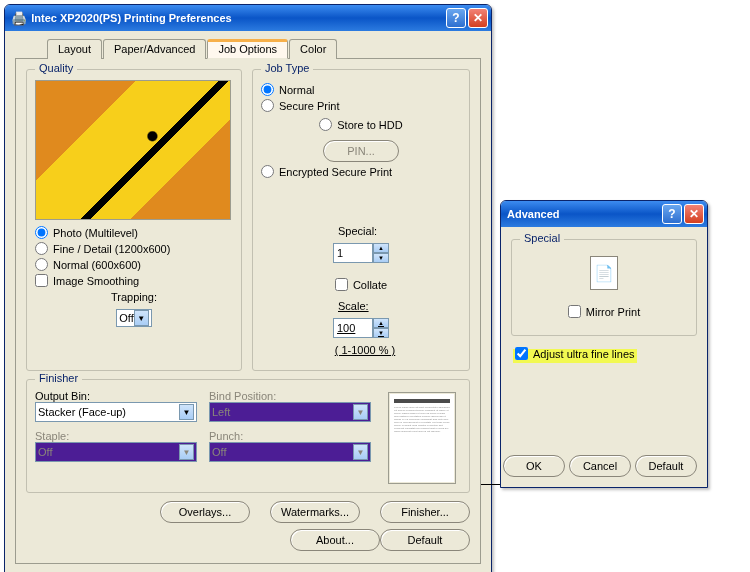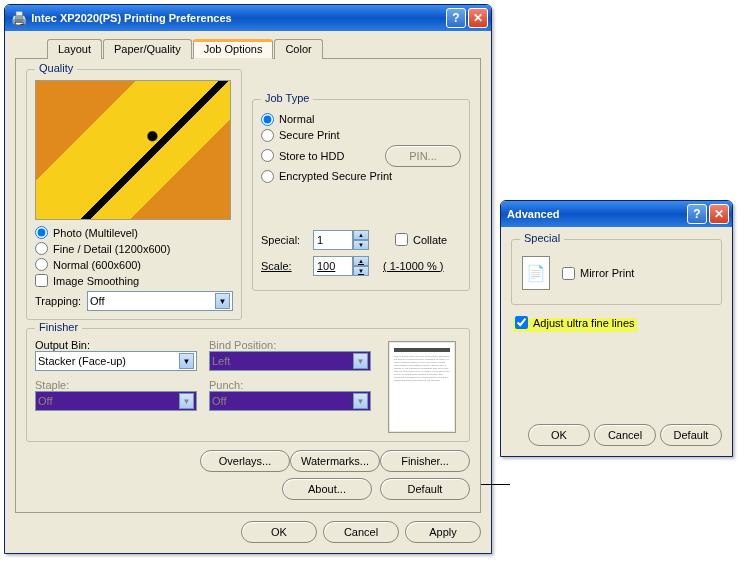--- a/index.html
+++ b/index.html
@@ -17,21 +17,21 @@
   
   .tabs { display: flex; margin-bottom: -1px; position: relative; z-index: 2; padding-left: 32px; }
   .tab { padding: 3px 10px 3px 10px; border: 1px solid #9c9c8f; border-bottom: none; background: #ece9d8; border-radius: 3px 3px 0 0; margin-right: 1px; cursor: pointer; }
   .tab.active { background: #fff8ee; border-bottom: 1px solid #ece9d8; border-top: 3px solid #f7b04a; padding-top: 1px; font-weight: normal; position: relative; top: 0; }
   .tabpanel { border: 1px solid #9c9c8f; background: #ece9d8; padding: 10px 10px 12px 10px; position: relative; z-index: 1; }
 
   
   .group { border: 1px solid #c2c0b1; border-radius: 3px; padding: 10px 8px 8px 8px; position: relative; margin-bottom: 8px; }
   .group > .legend { position: absolute; top: -8px; left: 8px; background: #ece9d8; padding: 0 4px; color: #0a246a; }
 
-  .row { display: flex; align-items: center; gap: 6px; }
+  .row { display: flex; align-items: center; gap: 6px; flex-direction: column; }
 
   .img-preview { width: 196px; height: 140px; border: 1px solid #9c9c8f; background:
     radial-gradient(circle at 30% 60%, #f7cf1b 0 15%, transparent 16%),
     radial-gradient(circle at 60% 40%, #000 0 3%, transparent 4%),
     linear-gradient(135deg,#e08a1e 0 30%,#f7cf1b 30% 55%,#000 55% 58%,#f7cf1b 58% 70%,#e08a1e 70% 100%),
     linear-gradient(#4a823e,#2b5c26);
     background-blend-mode: normal;
     margin-bottom: 6px;
   }
 
@@ -59,40 +59,40 @@
 
   .footer-btns { display: flex; justify-content: flex-end; gap: 6px; margin-top: 8px; }
 
   .icon-printer { font-size: 13px; }
 
   .mirror-icon { width: 28px; height: 34px; border: 1px solid #8a867a; background: #fff; display: flex; align-items: center; justify-content: center; font-size: 16px; }
 
   .lbl { color: #000; }
   .lbl.disabled { color: #8a867a; }
 
-  .top-row { display: flex; gap: 10px; align-items: center; }
+  .top-row { display: flex; gap: 10px; }
   .left-col { flex: 0 0 216px; }
   .right-col { flex: 1; }
 </style>
 </head>
 <body>
 
 <div class="window" style="left:4px; top:4px; width:488px;">
   <div class="titlebar">
     <div class="title">
       <span class="icon-printer">🖨️</span>
       <span>Intec XP2020(PS) Printing Preferences</span>
     </div>
     <div class="tb-btn tb-help">?</div>
     <div class="tb-btn tb-close">✕</div>
   </div>
   <div class="window-body">
     <div class="tabs">
       <div class="tab">Layout</div>
-      <div class="tab">Paper/Quality</div>
+      <div class="tab">Paper/Advanced</div>
       <div class="tab active">Job Options</div>
       <div class="tab">Color</div>
     </div>
     <div class="tabpanel">
       <div class="top-row">
 
         <div class="group left-col">
           <div class="legend">Quality</div>
           <div class="img-preview"></div>
           <label class="radio">
@@ -199,42 +199,42 @@
               <span>Off</span>
               <span class="chev">▼</span>
             </div>
           </div>
           <div style="width:78px; display:flex; align-items:flex-start; justify-content:center; padding-top:2px;">
             <div class="doc-thumb">Lorem ipsum dolor sit amet consectetur adipiscing elit sed do eiusmod tempor incididunt ut labore et dolore magna aliqua ut enim ad minim veniam quis nostrud exercitation ullamco laboris nisi ut aliquip ex ea commodo consequat duis aute irure dolor in reprehenderit in voluptate velit esse cillum dolore eu fugiat nulla pariatur excepteur sint occaecat cupidatat non proident sunt in culpa qui officia deserunt mollit anim id est laborum.</div>
           </div>
         </div>
       </div>
 
-      <div style="display:flex; justify-content:flex-end; gap:0; margin-top:4px;">
+      <div style="display:flex; justify-content:flex-end; gap:20px; margin-top:4px;">
         <button class="btn" style="min-width:90px">Overlays...</button>
         <button class="btn" style="min-width:90px">Watermarks...</button>
         <button class="btn" style="min-width:90px">Finisher...</button>
       </div>
-      <div style="display:flex; justify-content:flex-end; gap:8px; margin-top:6px;">
+      <div style="display:flex; justify-content:flex-end; margin-top:6px;">
         <button class="btn" style="min-width:90px">About...</button>
         <button class="btn" style="min-width:90px">Default</button>
       </div>
     </div>
 
     <div class="footer-btns">
       <button class="btn">OK</button>
       <button class="btn">Cancel</button>
       <button class="btn">Apply</button>
     </div>
   </div>
 </div>
 
 <div class="callout" style="left:460px; top:484px;"></div>
 
-<div class="window" style="left:500px; top:200px; width:233px;">
+<div class="window" style="left:500px; top:200px; width:208px;">
   <div class="titlebar">
     <div class="title">
         <span>Advanced</span>
       </div>
     <div class="tb-btn tb-help">?</div>
     <div class="tb-btn tb-close">✕</div>
   </div>
   <div class="window-body">
     <div class="group" style="margin-top:4px;">
       <div class="legend">Special</div>

